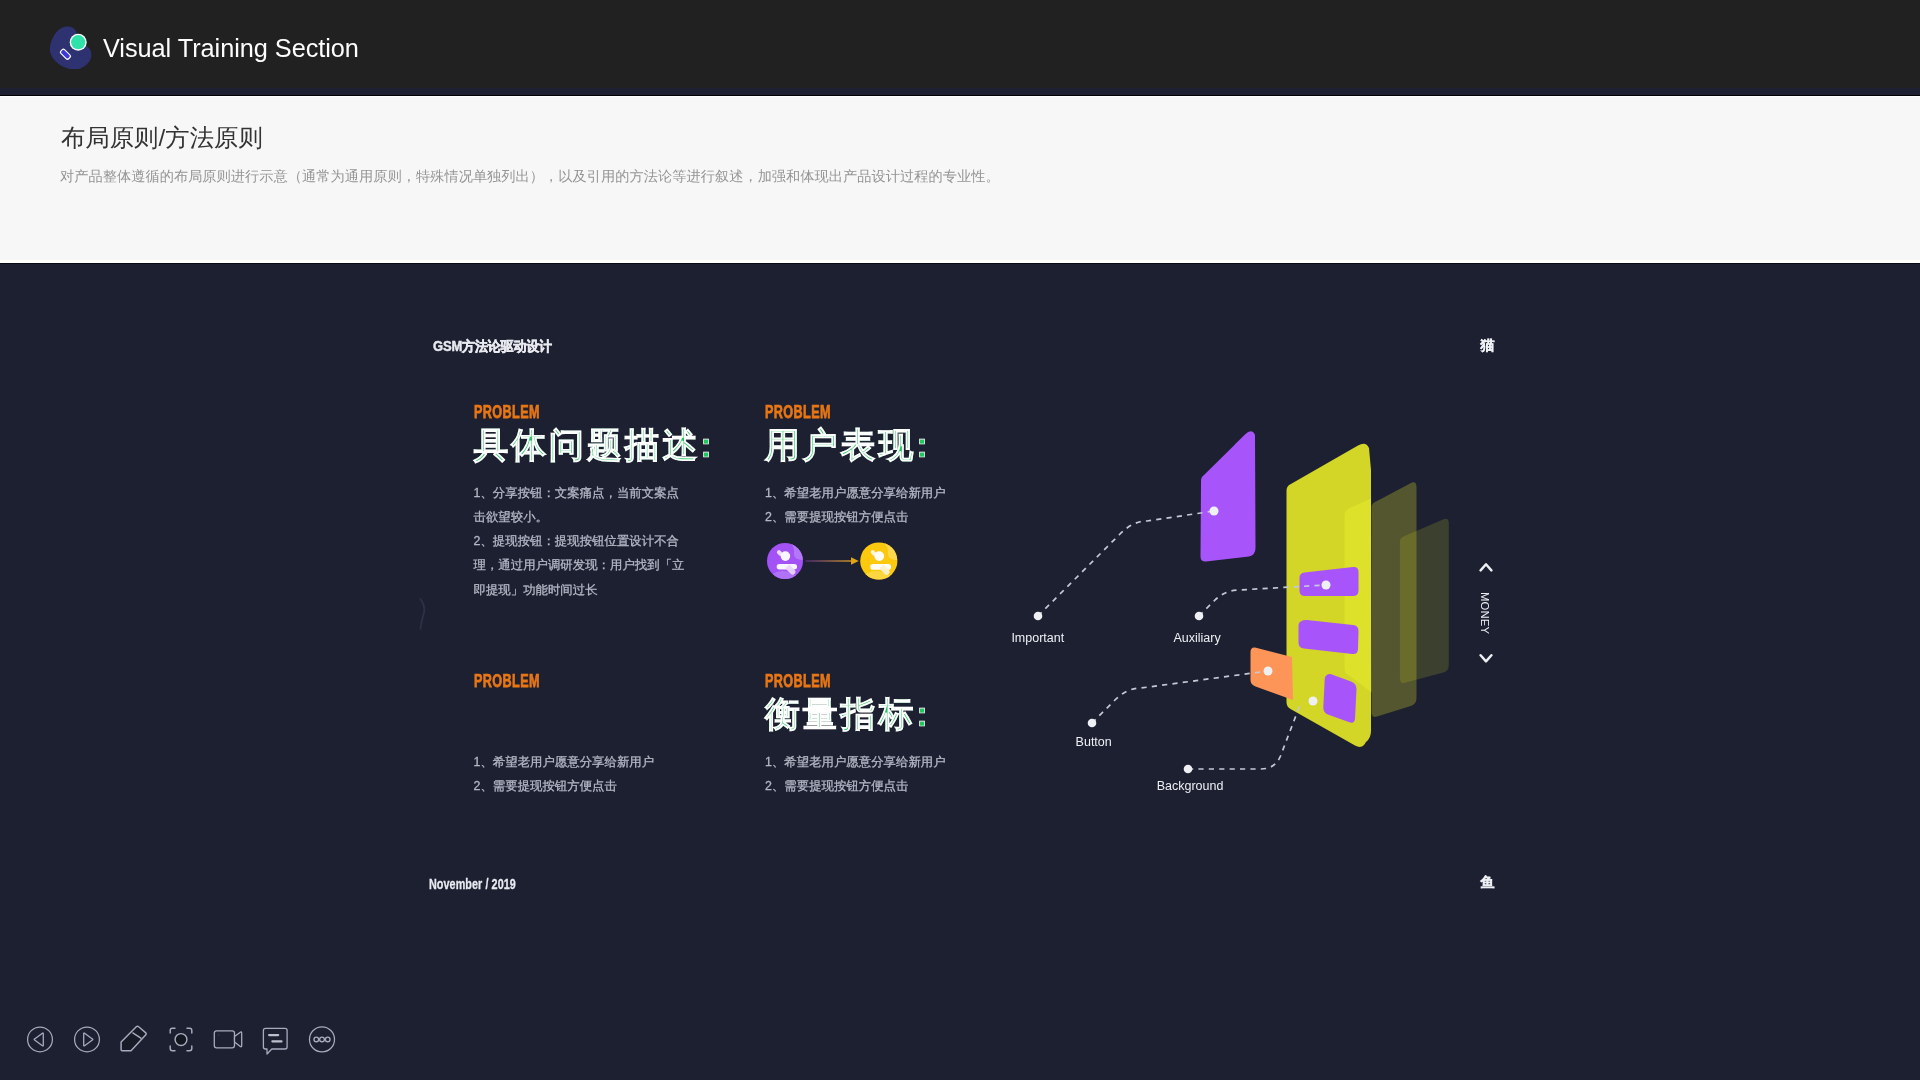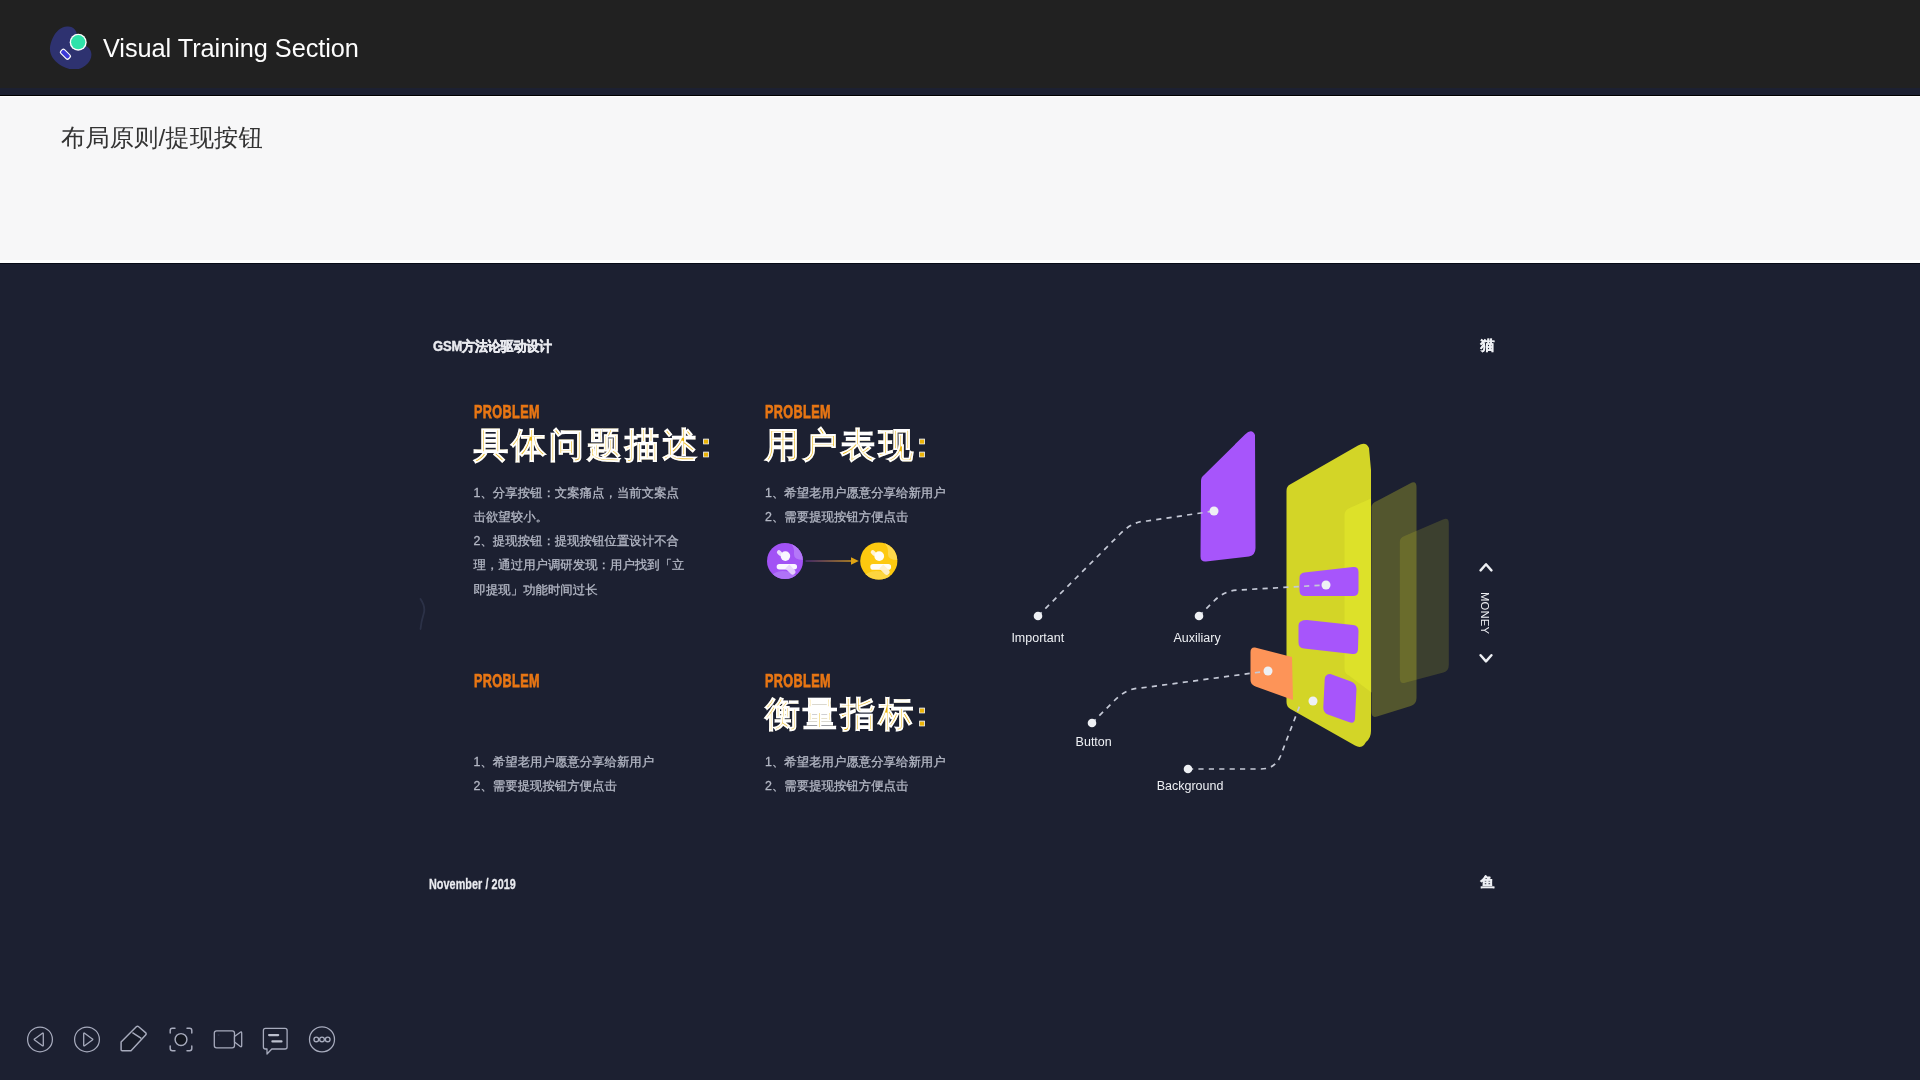--- a/index.html
+++ b/index.html
@@ -22,21 +22,21 @@
   .stage{position:absolute;left:0;top:264px;width:1848px;height:816px;background:#1c2031;overflow:hidden}
   .slide{position:absolute;left:380px;top:0px;width:1160px;height:700px}
 
   .slide-head{position:absolute;left:53px;top:74.5px;font-size:14px;font-weight:700;color:#e9eaef;line-height:14px;letter-spacing:-.2px;transform:scaleX(.93);transform-origin:left top;-webkit-text-stroke:.45px #e9eaef}
   .slide-corner-tr{position:absolute;left:1100.4px;top:74.3px;font-size:14px;font-weight:700;color:#eef0f4;line-height:14px;-webkit-text-stroke:.4px #eef0f4}
   .slide-date{position:absolute;left:48.9px;top:611.5px;font-size:15px;font-weight:700;color:#eaebf0;line-height:15px;letter-spacing:.1px;transform:scaleX(.72);transform-origin:left top;white-space:nowrap;-webkit-text-stroke:.3px #eaebf0}
   .slide-corner-br{position:absolute;left:1100.4px;top:610.5px;font-size:14px;font-weight:700;color:#eef0f4;line-height:14px;-webkit-text-stroke:.4px #eef0f4}
 
   .blk{position:absolute}
   .blk .kicker{-webkit-text-stroke:.75px #e87614;font-size:18px;font-weight:700;color:#e87614;letter-spacing:.6px;line-height:13px;transform:scaleX(.70);transform-origin:left top;height:13px;position:absolute;left:0;top:0}
-  .blk h2{-webkit-text-stroke:.72px #fff;font-size:34.8px;font-weight:700;color:#eab308;letter-spacing:3.0px;line-height:35px;white-space:nowrap;position:absolute;left:0;top:21px}
+  .blk h2{-webkit-text-stroke:.72px #fff;font-size:34.8px;font-weight:700;color:#22c55e;letter-spacing:3.0px;line-height:35px;white-space:nowrap;position:absolute;left:0;top:21px}
   .blk ul{list-style:none;position:absolute;left:0;top:74.5px;width:216px}
   .blk li{-webkit-text-stroke:.3px #b4b8c5;font-size:12.4px;color:#b4b8c5;line-height:24.3px;letter-spacing:.02px;font-weight:400}
 
   .b1{left:93.5px;top:142px;width:250px;height:170px}
   .b2{left:385px;top:142px;width:250px;height:170px}
   .b3{left:93.5px;top:411px;width:250px;height:170px}
   .b4{left:385px;top:411px;width:250px;height:170px}
 
   .avatars{position:absolute;left:387.2px;top:276.8px}
 
@@ -71,21 +71,22 @@
     <rect x="12.5" y="29.1" width="9.8" height="4.2" rx="1.5" transform="rotate(44.5 17.4 31.2)" fill="#3c3ad8"></rect>
   </svg>
   <div class="app-title">Visual Training Section</div>
 </div>
 
 <div class="edge-dark-top"></div>
 <div class="edge-white-top"></div>
 <div class="edge-white-bot"></div>
 <div class="edge-dark-bot"></div>
 <div class="infobar">
-  <div class="info-title">布局原则/提现按钮</div>
+  <div class="info-title">布局原则/方法原则</div>
+  <div class="info-desc">对产品整体遵循的布局原则进行示意（通常为通用原则，特殊情况单独列出），以及引用的方法论等进行叙述，加强和体现出产品设计过程的专业性。</div>
 </div>
 
 <div class="stage">
   <div class="slide">
 
     <div class="slide-head">GSM方法论驱动设计</div>
     <div class="slide-corner-tr">猫</div>
     <div class="slide-date">November / 2019</div>
     <div class="slide-corner-br">鱼</div>
 

